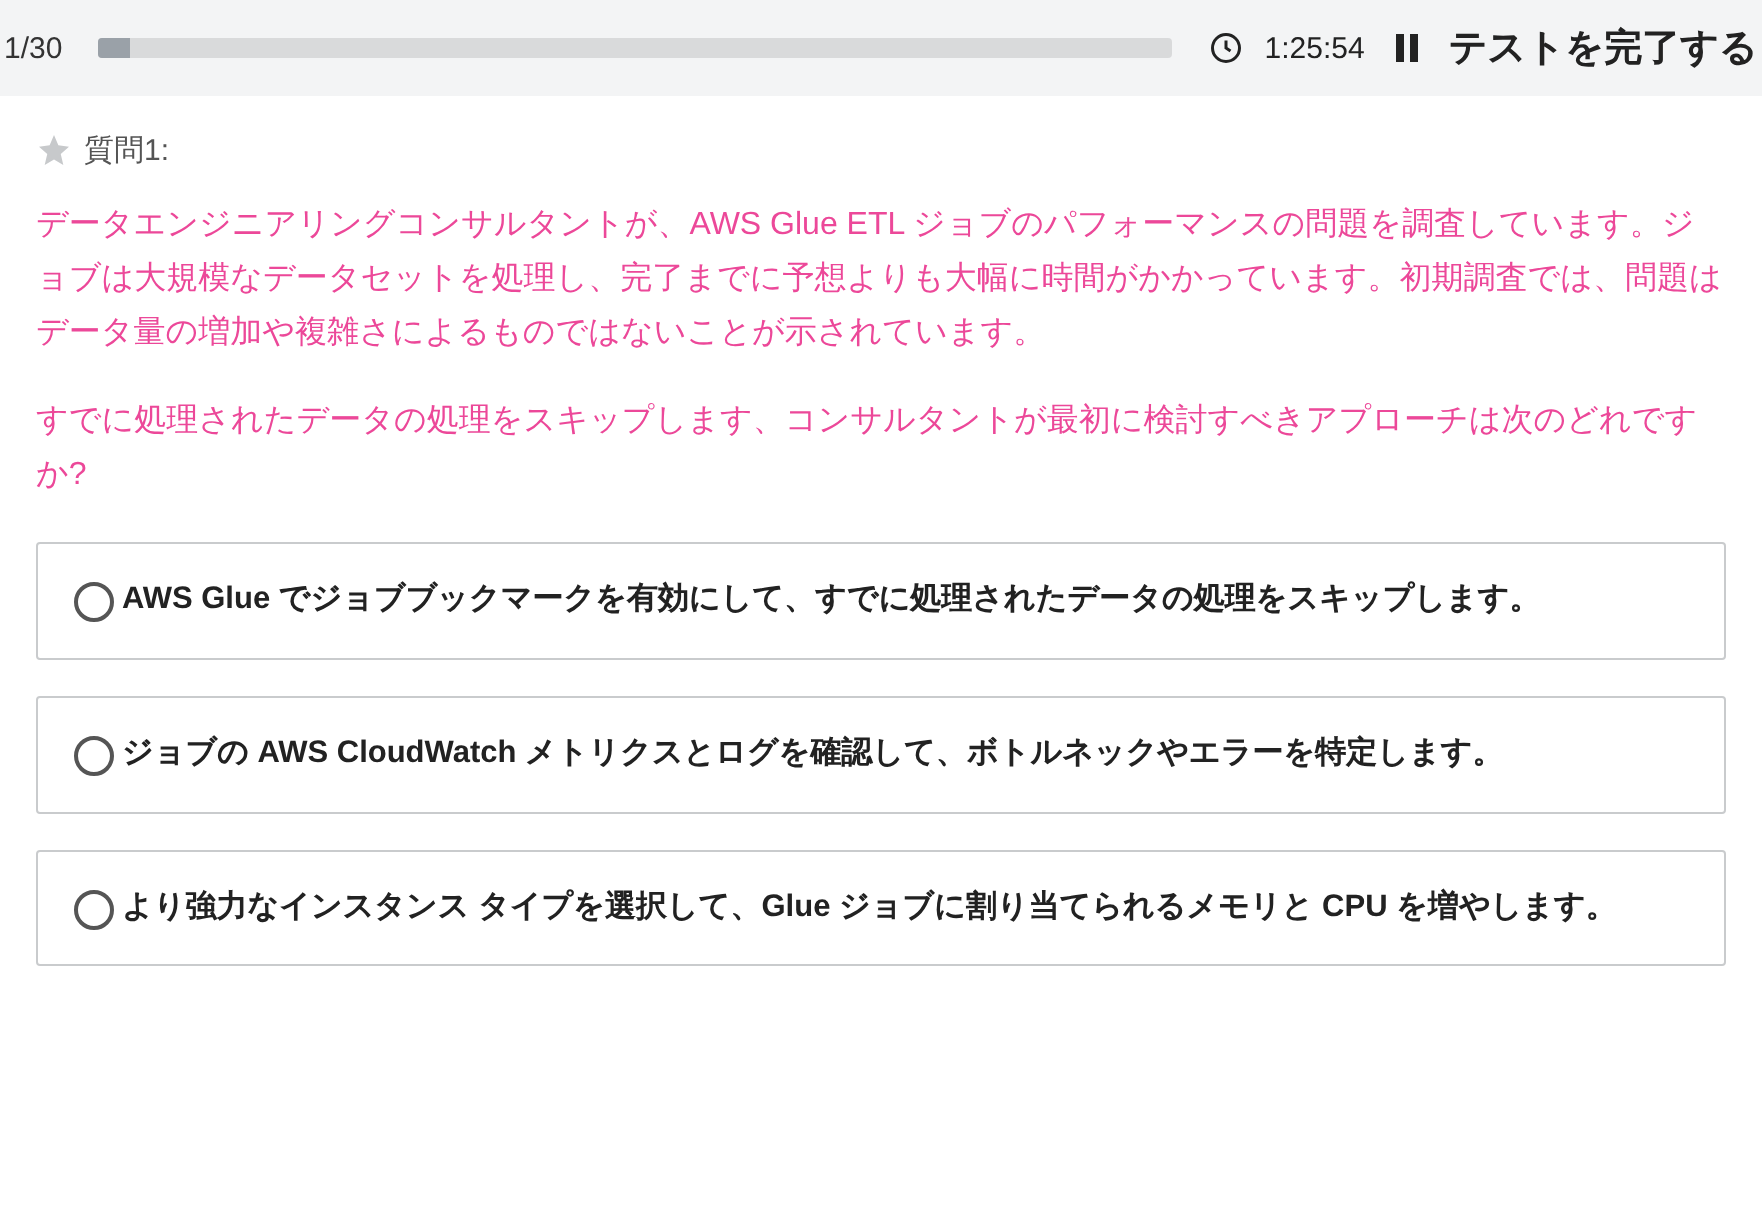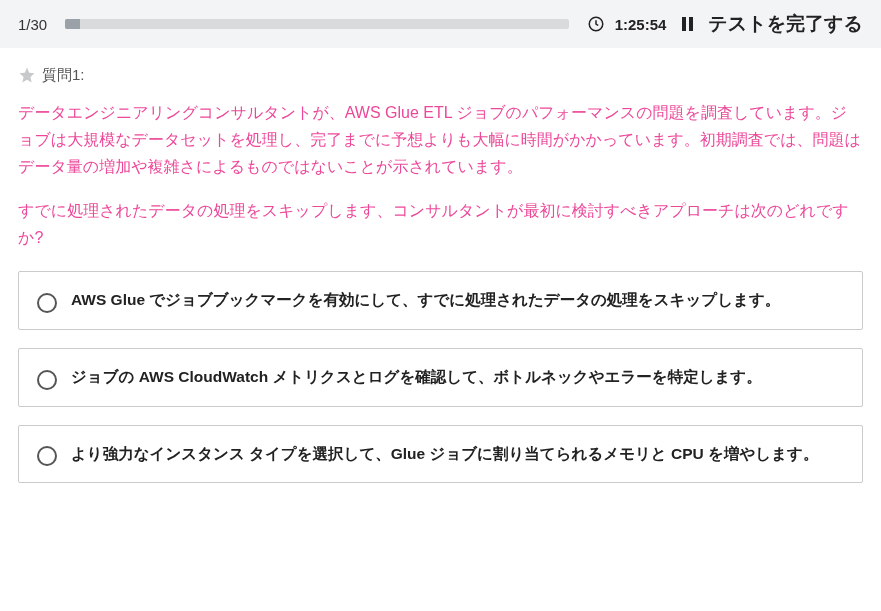--- a/index.html
+++ b/index.html
@@ -6,21 +6,21 @@
   body {
     font-family: -apple-system, BlinkMacSystemFont, "Segoe UI", "Hiragino Sans", "Hiragino Kaku Gothic ProN", Meiryo, sans-serif;
     background: #fff;
     color: #2a2a2a;
     width: 881px;
   }
   .topbar {
     display: flex;
     align-items: center;
     height: 48px;
-    padding: 0 18px;
+    padding: 0 2px;
     background: #f3f4f5;
     gap: 10px;
   }
   .progress-text {
     font-size: 15px;
     color: #333;
     white-space: nowrap;
   }
   .progress-bar {
     flex: 1;
@@ -34,21 +34,21 @@
   .progress-fill {
     height: 100%;
     width: 3%;
     background: #9aa1a8;
   }
   .clock-icon svg { display: block; }
   .timer-text {
     font-size: 15px;
     color: #222;
     white-space: nowrap;
-    font-weight: 700;
+    font-weight: 400;
   }
   .pause-icon {
     width: 14px;
     height: 14px;
     display: flex;
     gap: 3px;
     align-items: center;
     justify-content: center;
     margin: 0 4px;
   }
@@ -89,22 +89,22 @@
     margin-top: 20px;
     display: flex;
     flex-direction: column;
     gap: 18px;
   }
   .option {
     border: 1px solid #c9cbcd;
     border-radius: 2px;
     padding: 16px 18px;
     display: flex;
-    align-items: flex-end;
-    gap: 14px;
+    align-items: center;
+    gap: 4px;
     cursor: pointer;
   }
   .radio {
     flex: 0 0 20px;
     width: 20px;
     height: 20px;
     border: 2px solid #555;
     border-radius: 50%;
     margin-top: 2px;
   }

